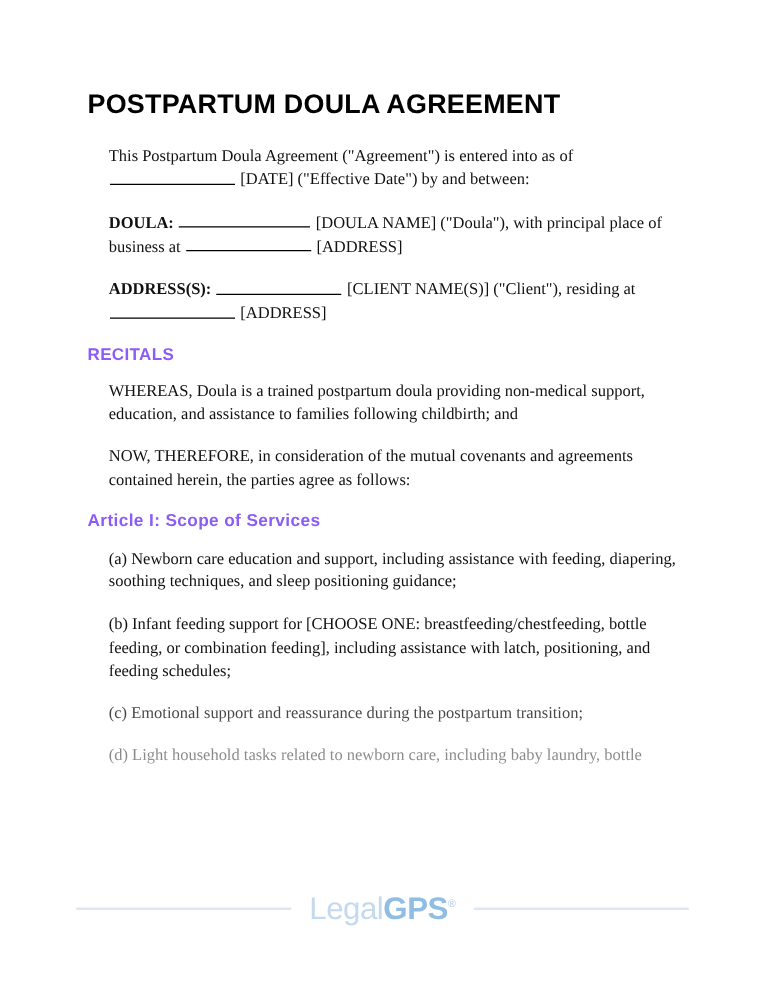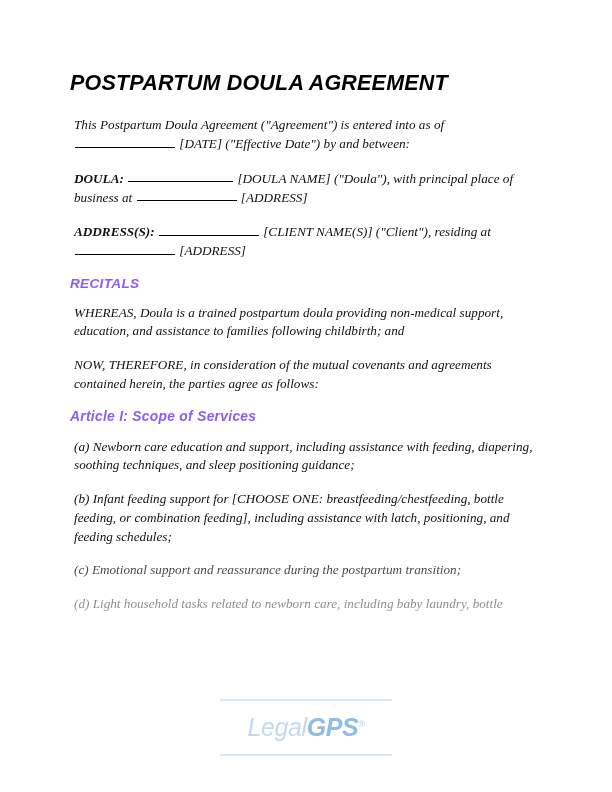--- a/index.html
+++ b/index.html
@@ -15,21 +15,20 @@
     color: #000000;
     position: relative;
   }
 
   .page {
     position: absolute;
     left: 0; top: 0;
     width: 612px;
     height: 792px;
     background: #ffffff;
-    font-style: italic;
   }
 
   
   .doc {
     position: absolute;
     left: 70px;
     top: 72px;
     width: 472px;
   }
 
@@ -40,21 +39,21 @@
     letter-spacing: 0.2px;
     line-height: 1.1;
     margin: 0 0 20px 0;
     color: #000;
     white-space: nowrap;
   }
 
   p.para {
     font-size: 13.2px;
     line-height: 1.42;
-    margin: 0 0 15px 4px;
+    margin: 0 0 15px 17px;
     text-align: left;
     color: #111;
   }
 
   .h-sans {
     font-family: "Liberation Sans", "DejaVu Sans", sans-serif;
     font-weight: bold;
     font-size: 13.6px;
     letter-spacing: 0.3px;
     margin: 0 0 13px 0;
@@ -109,21 +108,20 @@
   .footer {
     position: absolute;
     left: 0;
     top: 705px;
     width: 612px;
     height: 44px;
     display: flex;
     align-items: center;
     justify-content: center;
     gap: 14px;
-    flex-direction: column;
   }
   .footer-rule {
     height: 2px;
     background: #dbe7f2;
     flex: 0 0 auto;
   }
   .footer-rule.left  { width: 172px; }
   .footer-rule.right { width: 172px; }
 
   .logo {

